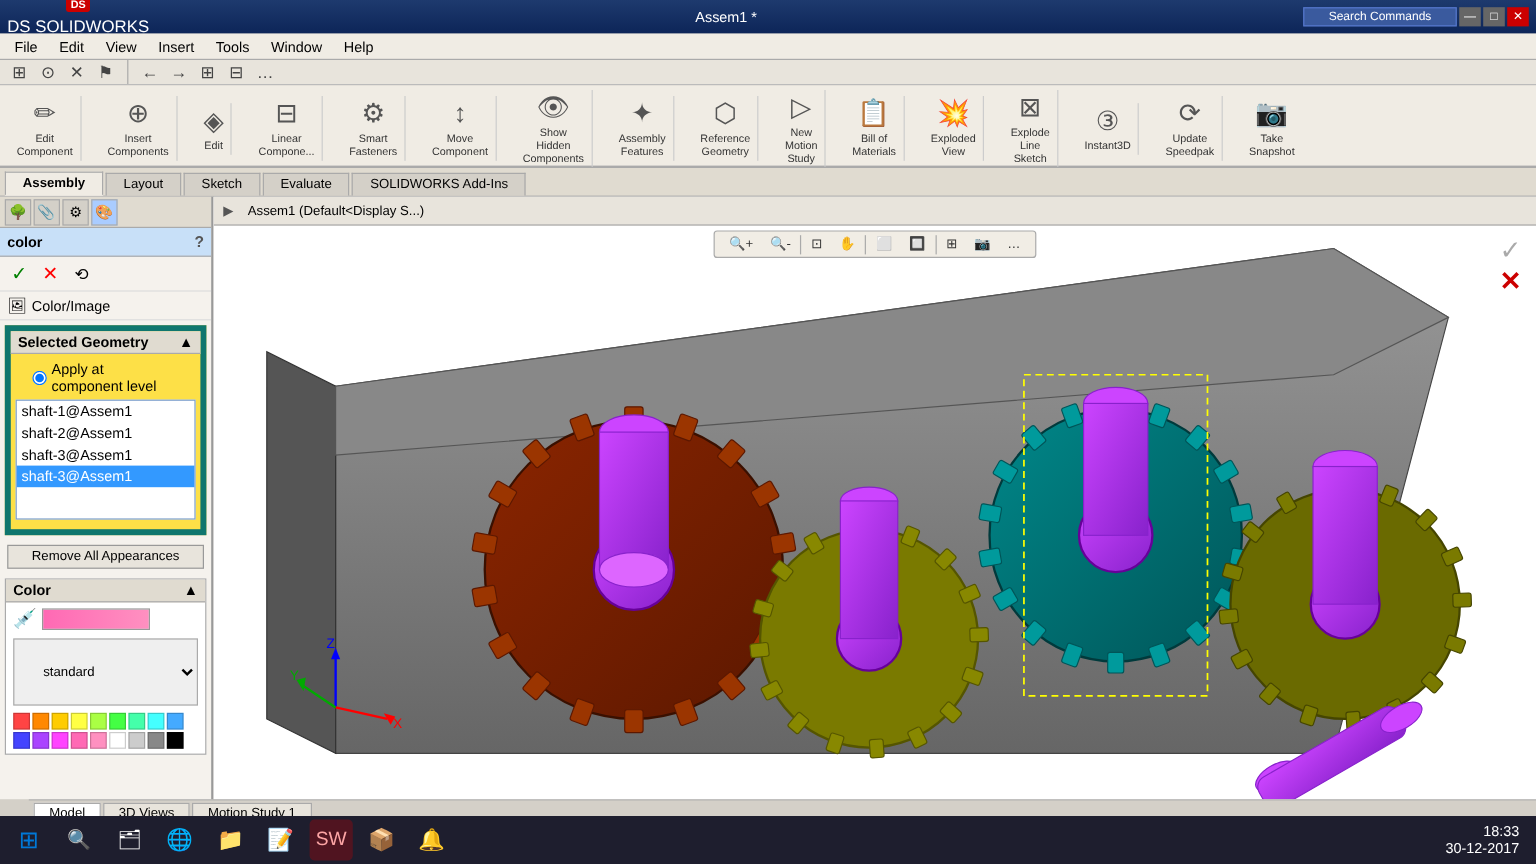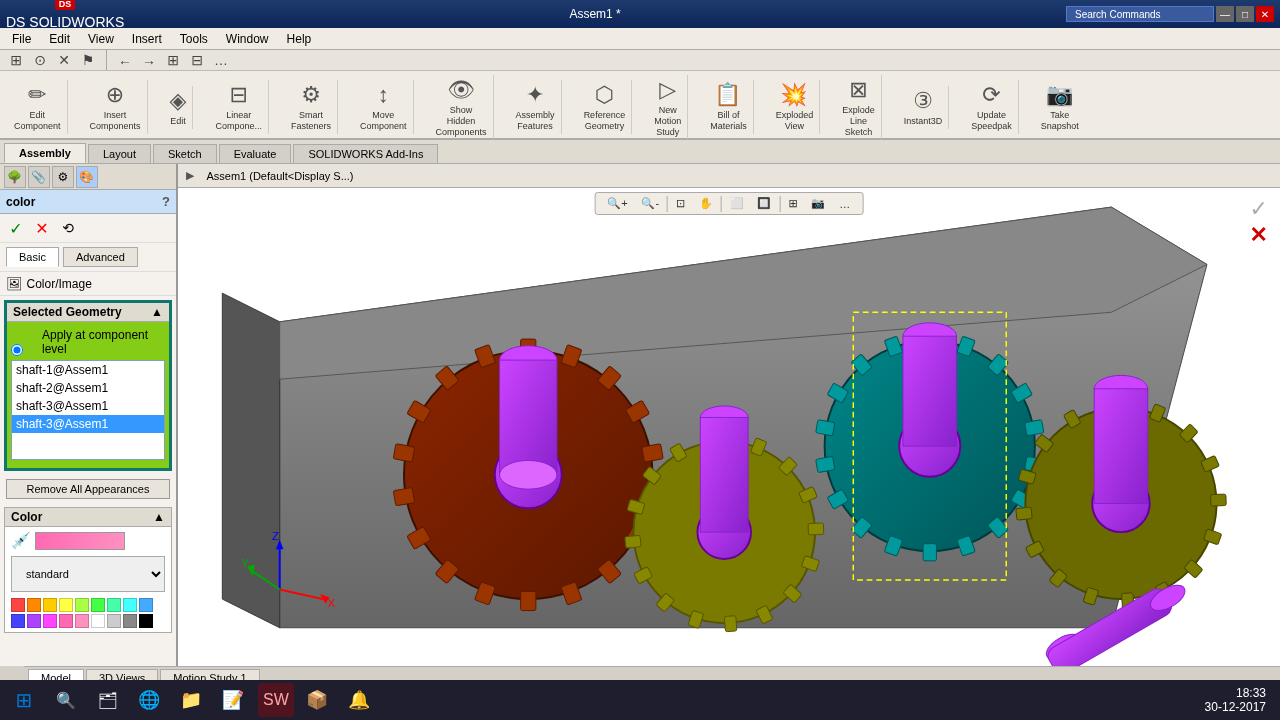--- a/index.html
+++ b/index.html
@@ -179,38 +179,38 @@
 
     #color-image-section {
       padding: 4px 6px;
       border-bottom: 1px solid #ddd;
       display: flex;
       align-items: center;
       gap: 4px;
     }
 
     #selected-geometry-section {
-      border: 3px solid #0f766e;
+      border: 5px solid #0f766e;
       margin: 4px;
-      background: #84cc16;
+      background: #fde047;
     }
     .section-header {
       background: #e0dbd0;
       padding: 2px 6px;
       font-weight: bold;
       font-size: 11px;
       border-bottom: 1px solid #aaa;
       display: flex;
       align-items: center;
       justify-content: space-between;
     }
     .section-content { padding: 4px; }
 
     .radio-group { margin-bottom: 4px; }
-    .radio-row { display: flex; align-items: flex-end; gap: 19px; margin: 2px 0; font-size: 11px; }
+    .radio-row { display: flex; align-items: center; gap: 4px; margin: 2px 14px; font-size: 11px; }
     .radio-row input[type=radio] { width: 12px; height: 12px; }
 
     #geometry-list {
       border: 1px solid #7b9ecc;
       background: white;
       margin: 4px 0;
       min-height: 100px;
       font-size: 11px;
     }
     .geo-item {
@@ -245,21 +245,21 @@
     .eyedropper { font-size: 16px; cursor: pointer; }
     .color-preview {
       width: 90px; height: 18px;
       background: linear-gradient(to right, #ff69b4, #ff90c0);
       border: 1px solid #999;
     }
     #standard-select {
       margin: 2px 6px;
       width: calc(100% - 12px);
       font-size: 11px;
-      padding: 10px;
+      padding: 20px;
       border: 1px solid #aaa;
     }
     #color-palette {
       display: flex;
       flex-wrap: wrap;
       padding: 4px 6px;
       gap: 2px;
     }
     .color-swatch {
       width: 14px; height: 14px;
@@ -377,21 +377,21 @@
 </head>
 <body>
 
 <div id="titlebar">
   <span style="display:flex;align-items:center;gap:4px;flex-direction:column;">
     <span style="background:#cc0000;color:white;font-weight:bold;font-size:9px;padding:1px 4px;border-radius:2px;">DS</span>
     <span style="color:white;font-size:14px;">DS SOLIDWORKS</span>
   </span>
   <span style="flex:1;text-align:center;color:white;font-size:12px;">Assem1 *</span>
   <div style="display:flex;gap:2px;">
-    <button style="background:#3a5a9e;border:1px solid #5577cc;color:white;font-size:10px;padding:1px 8px;cursor:pointer;width:148px;text-align:left;">Search Commands</button>
+    <button style="background:#3a5a9e;border:1px solid #5577cc;color:white;font-size:10px;padding:1px 8px;cursor:pointer;width:128px;text-align:center;">Search Commands</button>
     <button style="width:18px;height:16px;background:#666;border:none;color:white;font-size:10px;cursor:pointer;">—</button>
     <button style="width:18px;height:16px;background:#666;border:none;color:white;font-size:10px;cursor:pointer;">□</button>
     <button style="width:18px;height:16px;background:#c00;border:none;color:white;font-size:10px;cursor:pointer;">✕</button>
   </div>
 </div>
 
 <div id="menubar">
   <span class="menu-item">File</span>
   <span class="menu-item">Edit</span>
   <span class="menu-item">View</span>
@@ -507,24 +507,20 @@
         <span style="cursor:pointer;font-size:13px;font-weight:bold;color:#555;">?</span>
       </div>
     </div>
 
     <div id="panel-actions">
       <span class="action-btn" style="color:green;font-size:16px;">✓</span>
       <span class="action-btn" style="color:red;font-size:16px;">✕</span>
       <span class="action-btn" style="font-size:14px;">⟲</span>
     </div>
 
-    <div id="basic-advanced-tabs">
-      <div class="ba-tab active">Basic</div>
-      <div class="ba-tab">Advanced</div>
-    </div>
 
     <div id="color-image-section">
       <span style="font-size:13px;">🖼</span>
       <span>Color/Image</span>
     </div>
 
     <div id="selected-geometry-section">
       <div class="section-header">
         <span>Selected Geometry</span>
         <span style="cursor:pointer;">▲</span>

